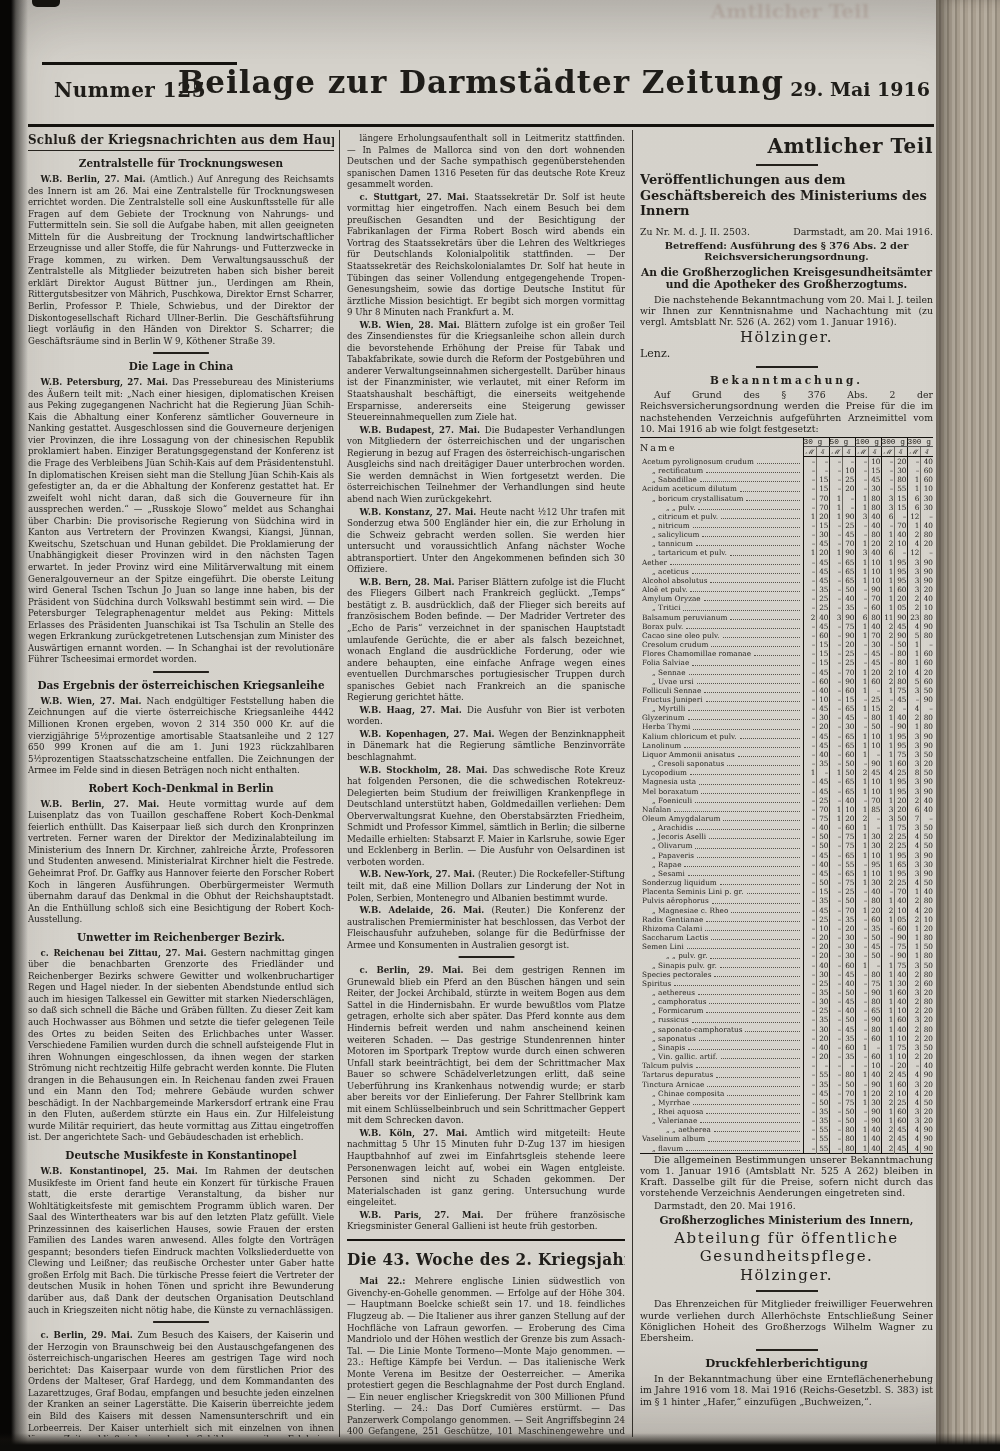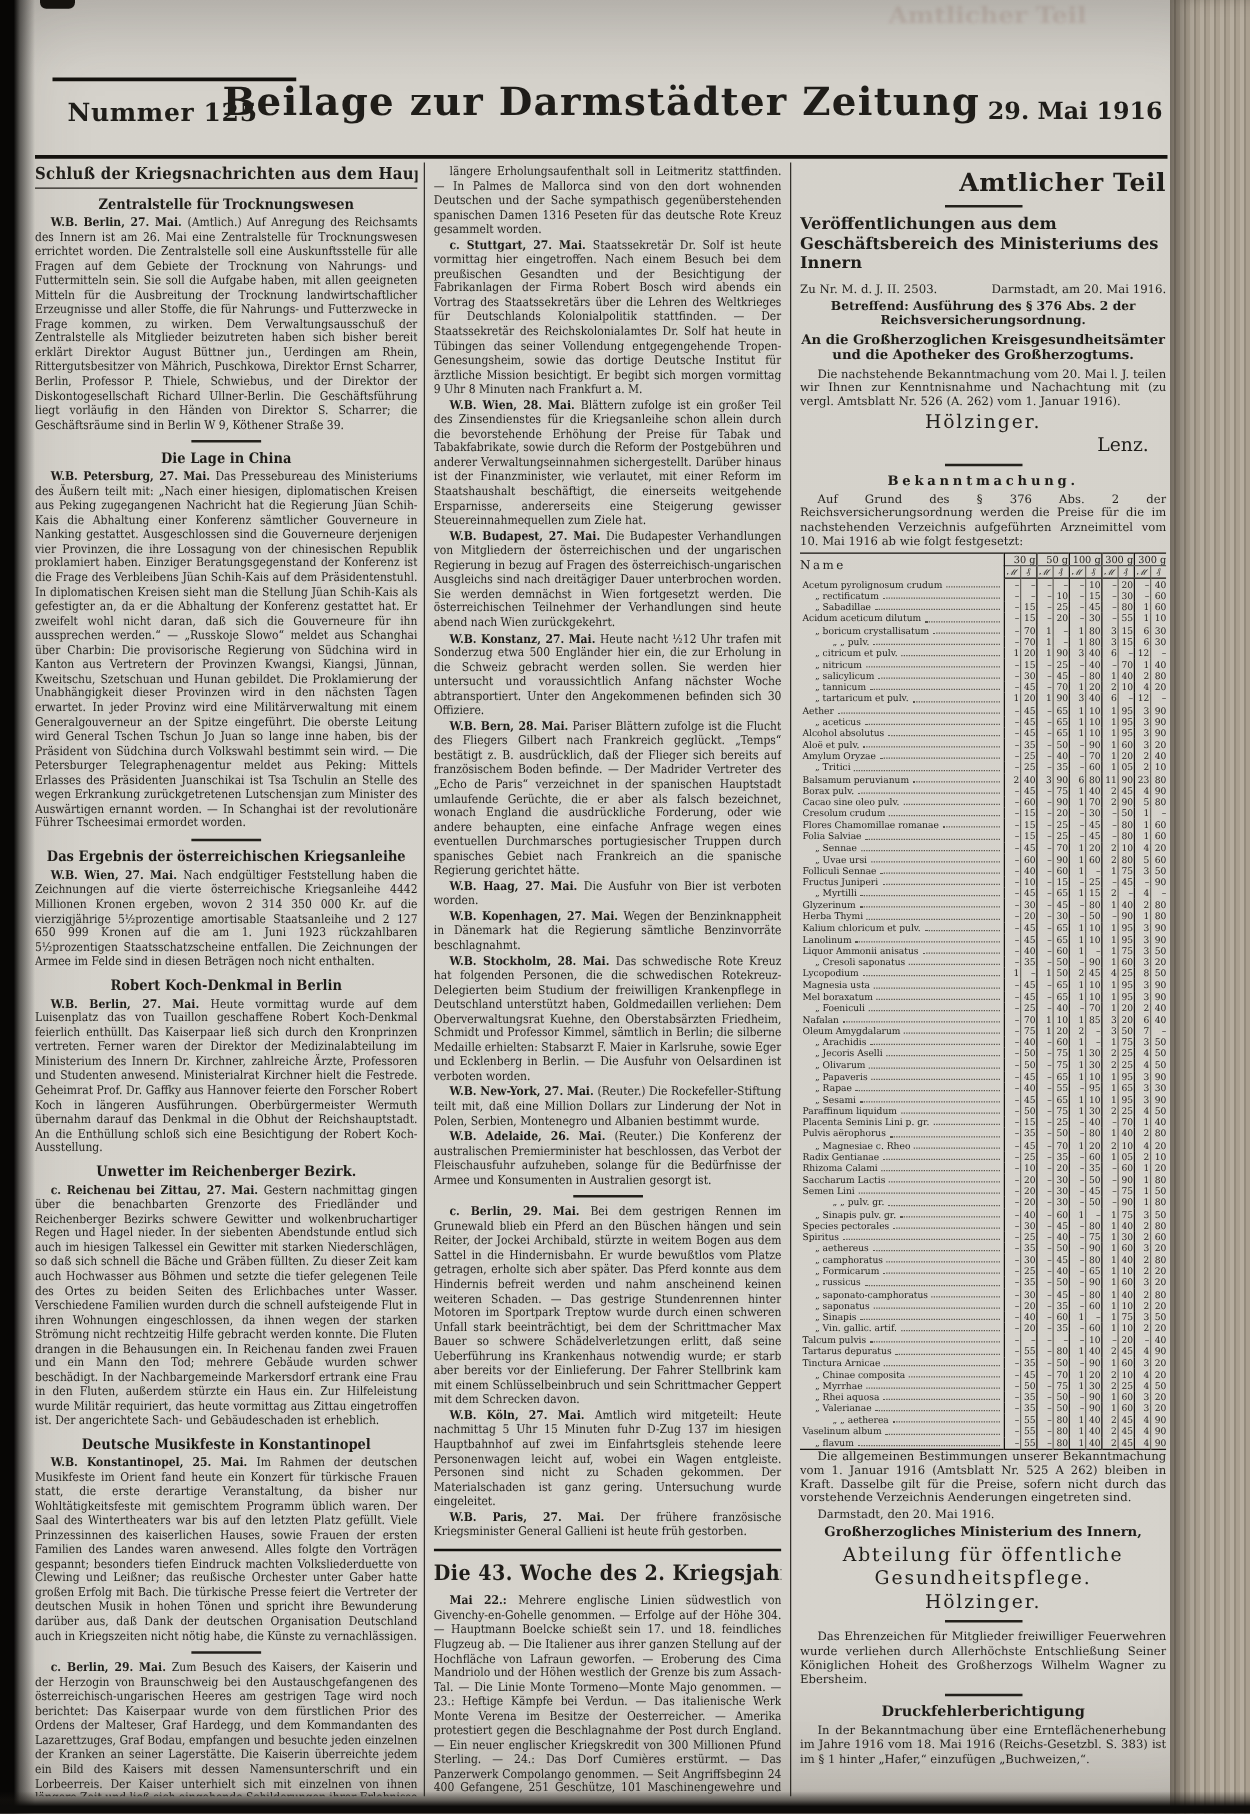--- a/index.html
+++ b/index.html
@@ -41,27 +41,27 @@
   .lead{font-weight:bold;}
   .sep{width:62px;height:2px;background:#23201b;margin:6px auto;}
   .hrule{height:2.5px;background:#14120e;margin:7px 0 0;}
   .big-head{font-size:17px;font-weight:bold;text-align:center;white-space:nowrap;letter-spacing:.4px;margin:8px 0 6px;}
   .amt-head{text-align:right;font-size:20px;font-weight:bold;margin:2px 0 0;letter-spacing:.5px;}
   .sub-head{font-size:13px;font-weight:bold;line-height:15.5px;margin:5px 0 7px;}
   .kv{display:flex;justify-content:space-between;font-size:9.4px;margin:3px 0 3px;}
   .pb{font-weight:bold;font-size:9.8px;text-align:center;line-height:11.5px;margin:1px 0 3px;}
   .hc{font-weight:bold;font-size:10.6px;text-align:center;line-height:12.5px;margin:3px 0 3px;}
   .line-c{text-align:center;font-size:15px;letter-spacing:1.5px;margin:1px 0;}
-  .line-r{text-align:right;font-size:15px;margin:0 14px 1px 0;}
+  .line-r{text-align:left;font-size:11px;margin:0 14px 1px 0;}
   .spaced-head{text-align:center;font-weight:bold;font-size:10.5px;letter-spacing:3px;margin:4px 0 3px;}
   
   .ptable{width:100%;border-collapse:collapse;margin-top:3px;border-top:1.7px solid #14120e;border-bottom:1.7px solid #14120e;table-layout:fixed;}
   .ptable th{font-weight:normal;padding:0;}
   .th-name{font-size:9.5px;letter-spacing:2px;text-align:left;border-right:1.5px solid #14120e;}
-  .th-w{font-size:7.8px;text-align:right;border-left:1.5px solid #14120e;border-bottom:.6px solid #555;padding:1px 0;}
+  .th-w{font-size:7.8px;text-align:left;border-left:1.5px solid #14120e;border-bottom:.6px solid #555;padding:1px 0;font-family:Liberation Mono, monospace;}
   .th-m,.th-pf{font-size:7px;font-style:italic;text-align:center;border-bottom:1.4px solid #14120e;}
   .th-m{border-left:1.5px solid #14120e;}
   .th-pf{border-left:.5px solid #6b675f;}
   .ptable td{padding:0;font-size:7.3px;line-height:9.15px;white-space:nowrap;overflow:hidden;}
   .td-name{border-right:1.5px solid #14120e;}
   .td-name .cellflex{display:flex;align-items:flex-end;}
   .nm{white-space:nowrap;}
   .ldr{flex:1;margin:0 3px 2px 3px;border-bottom:1px dotted #57534b;min-width:3px;}
   .ind0 .nm{padding-left:2px;} .ind1 .nm{padding-left:12px;} .ind2 .nm{padding-left:26px;}
   .td-m{text-align:right;border-left:1.5px solid #14120e;padding-right:1px;}
@@ -999,21 +999,21 @@
             <td class="td-m">1</td>
             <td class="td-pf">10</td>
             <td class="td-m">1</td>
             <td class="td-pf">95</td>
             <td class="td-m">3</td>
             <td class="td-pf">90</td>
           </tr>
           <tr>
             <td class="td-name ind0">
               <span class="cellflex">
-                <span class="nm">Paraffinum liquidum</span>
+                <span class="nm">Sonderzug liquidum</span>
                 <span class="ldr"></span>
               </span>
             </td>
             <td class="td-m">–</td>
             <td class="td-pf">50</td>
             <td class="td-m">–</td>
             <td class="td-pf">75</td>
             <td class="td-m">1</td>
             <td class="td-pf">30</td>
             <td class="td-m">2</td>

